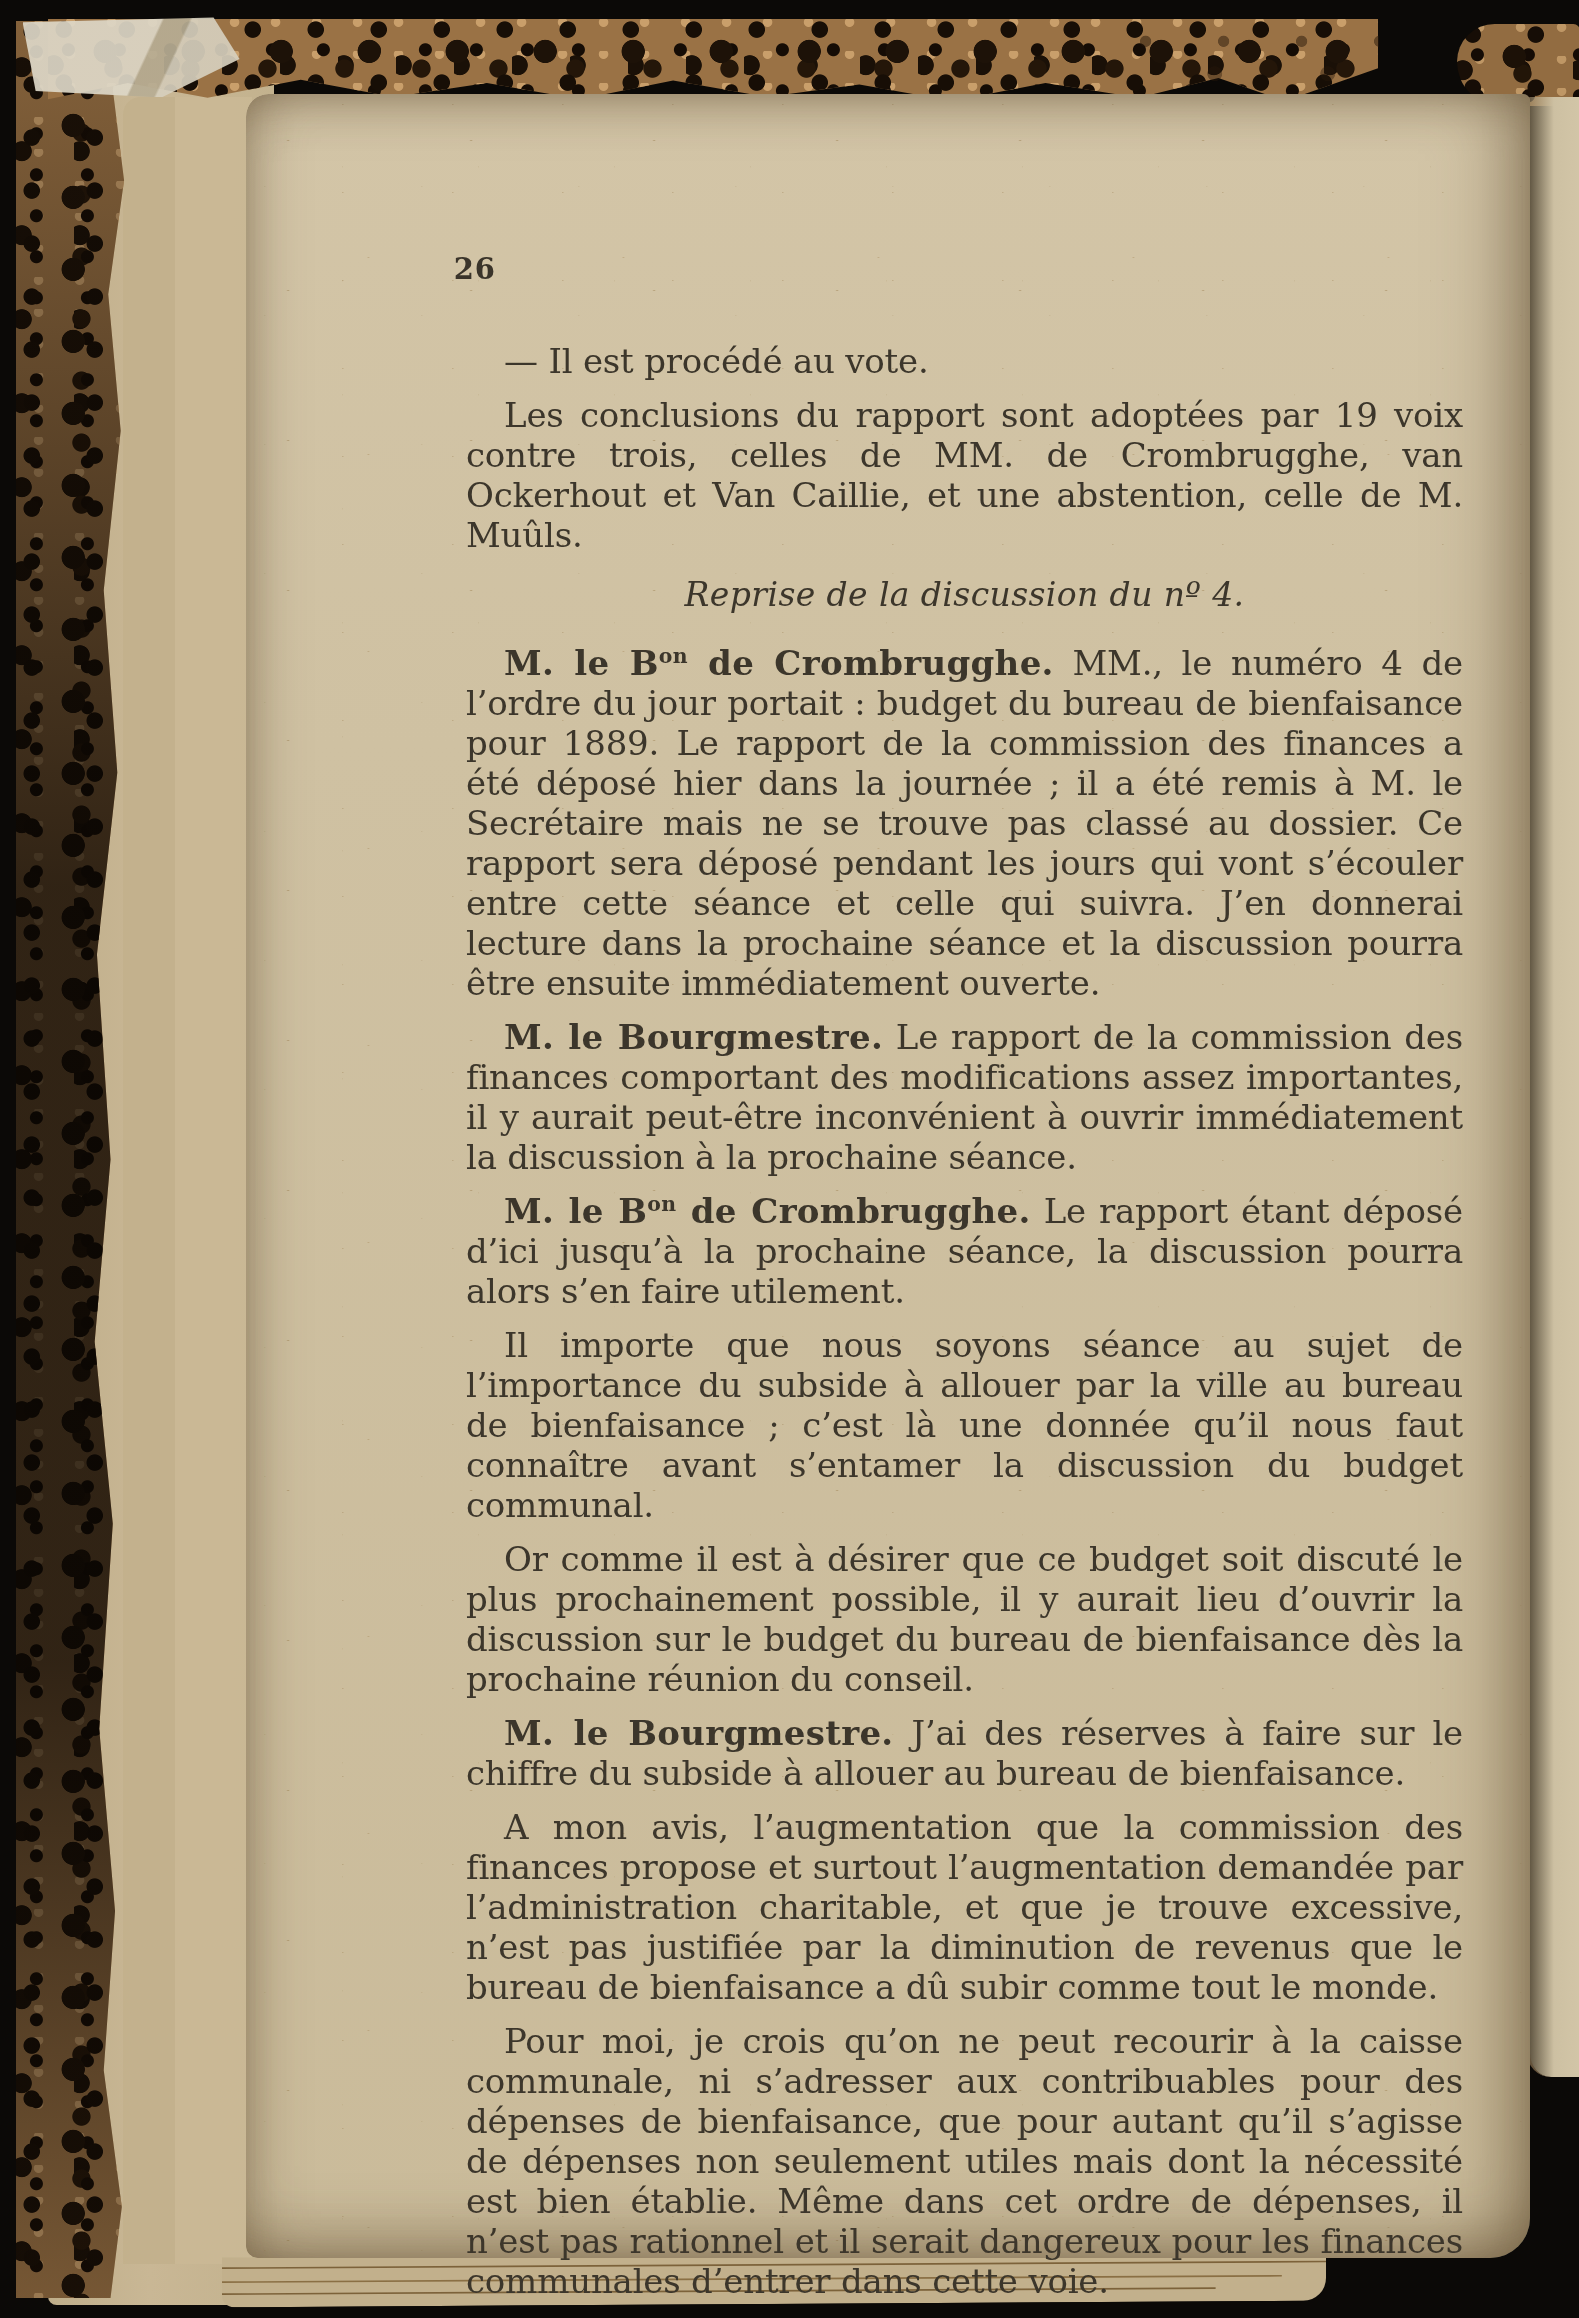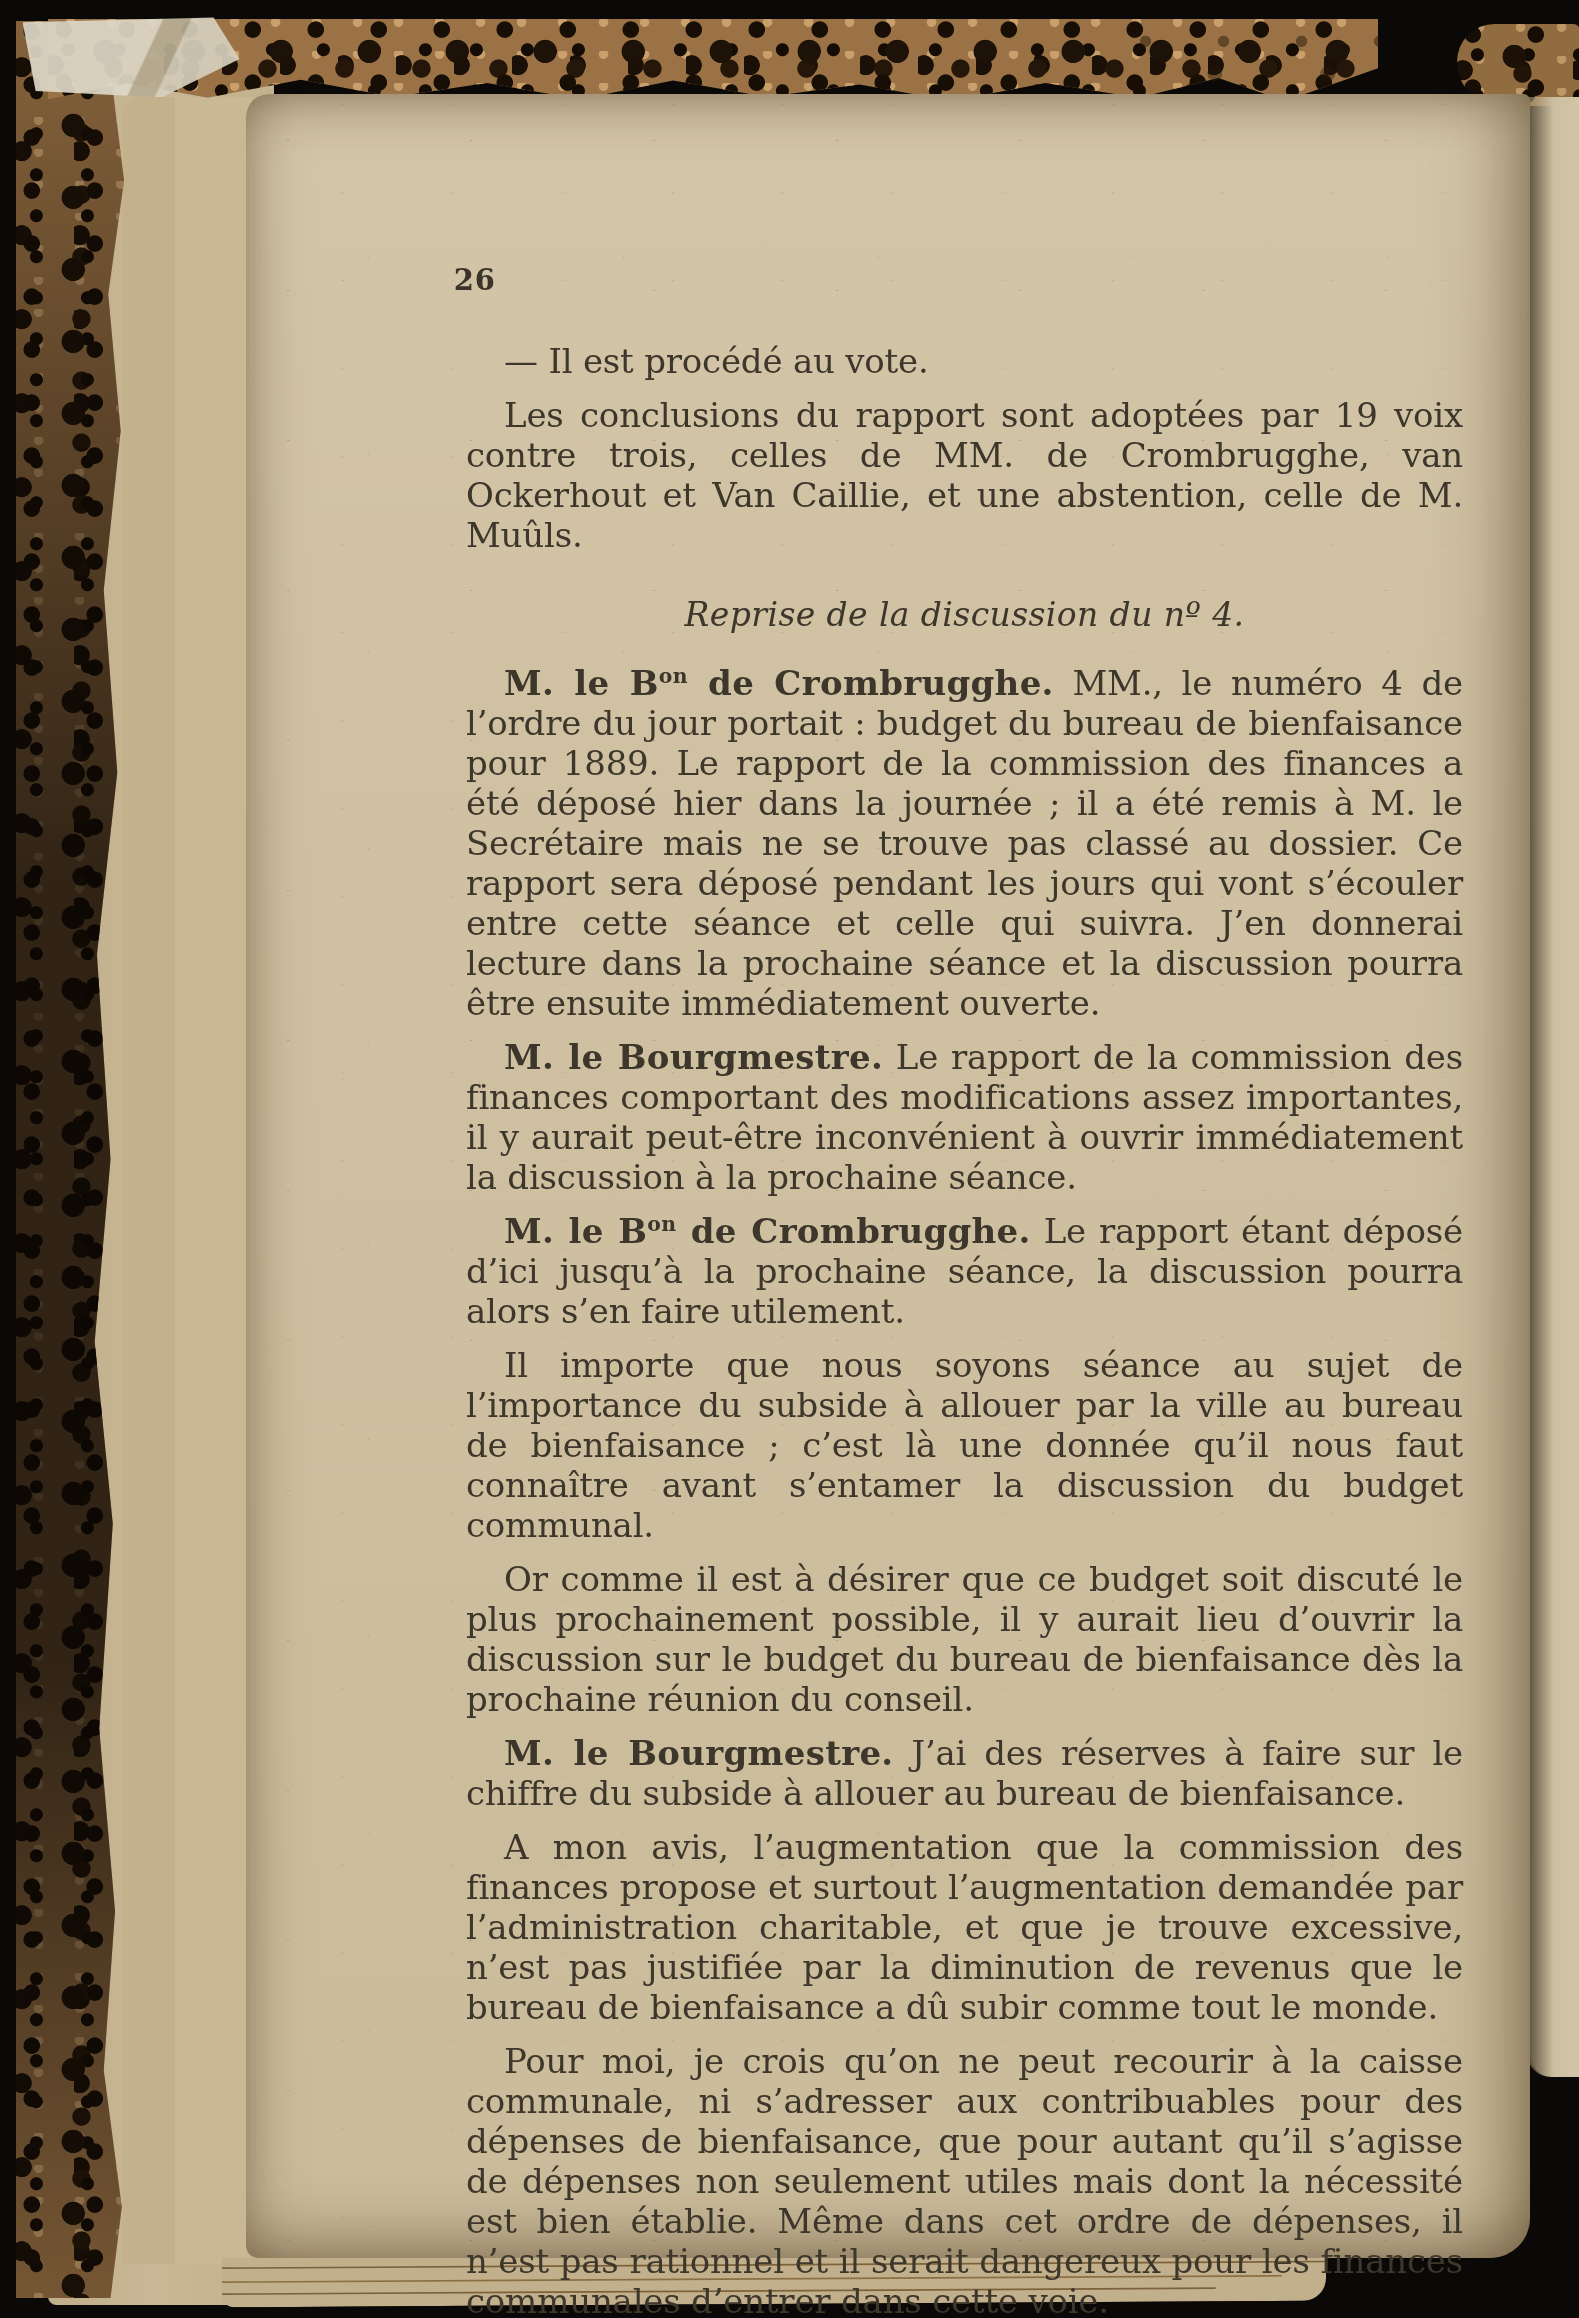--- a/index.html
+++ b/index.html
@@ -97,35 +97,35 @@
       linear-gradient(180deg,#d3c5a7 0%,#cfc1a2 30%,#cabb9a 100%);
     background-size:183px 150px,136px 114px,255px 197px,110px 88px,157px 129px,100% 100%;
     border-radius:22.6px 7px 40px 12px;
     box-shadow:
       inset -45px 0 78px -26px rgba(84,63,35,.5),
       inset 28px 0 61px -26px rgba(95,74,45,.35),
       inset 0 26px 52px -26px rgba(95,74,45,.42),
       inset 0 -37px 70px -30px rgba(84,63,35,.45);
   }
   
-  #page-header{position:absolute;left:206px;top:158px;width:1025px;height:40px;color:#3a342a;margin-top:11px;}
+  #page-header{position:absolute;left:206px;top:158px;width:1025px;height:40px;color:#3a342a;}
   #page-number{position:absolute;left:1.7px;top:0;font-size:29px;font-weight:bold;letter-spacing:0.9px;}
   #running-title{
     position:absolute;left:0;top:1.7px;width:100%;text-align:center;
     font-size:26px;font-weight:bold;letter-spacing:2.6px;word-spacing:8.7px;
   }
   #text-block{
     position:absolute;left:206px;top:233px;width:1025px;
     color:#3c362b;font-size:34px;line-height:40px;text-align:justify;
     letter-spacing:-0.2px;
   }
   #text-block p{margin:14px;text-indent:38px;}
   #text-block p.heading{
     text-align:center;text-indent:0;font-style:italic;font-weight:normal;
-    margin:40px 0 28px;font-size:33px;letter-spacing:0.4px;
+    margin:20px 0 28px;font-size:33px;letter-spacing:0.4px;
   }
   .speaker{font-weight:bold;letter-spacing:0.3px;}
   .speaker sup{font-size:60%;line-height:0;vertical-align:super;}
 </style>
 </head>
 <body>
 
 <div id="flyleaf"></div>
 <div id="edge-stack-left"></div>
 <div id="edge-stack-bottom"></div>

